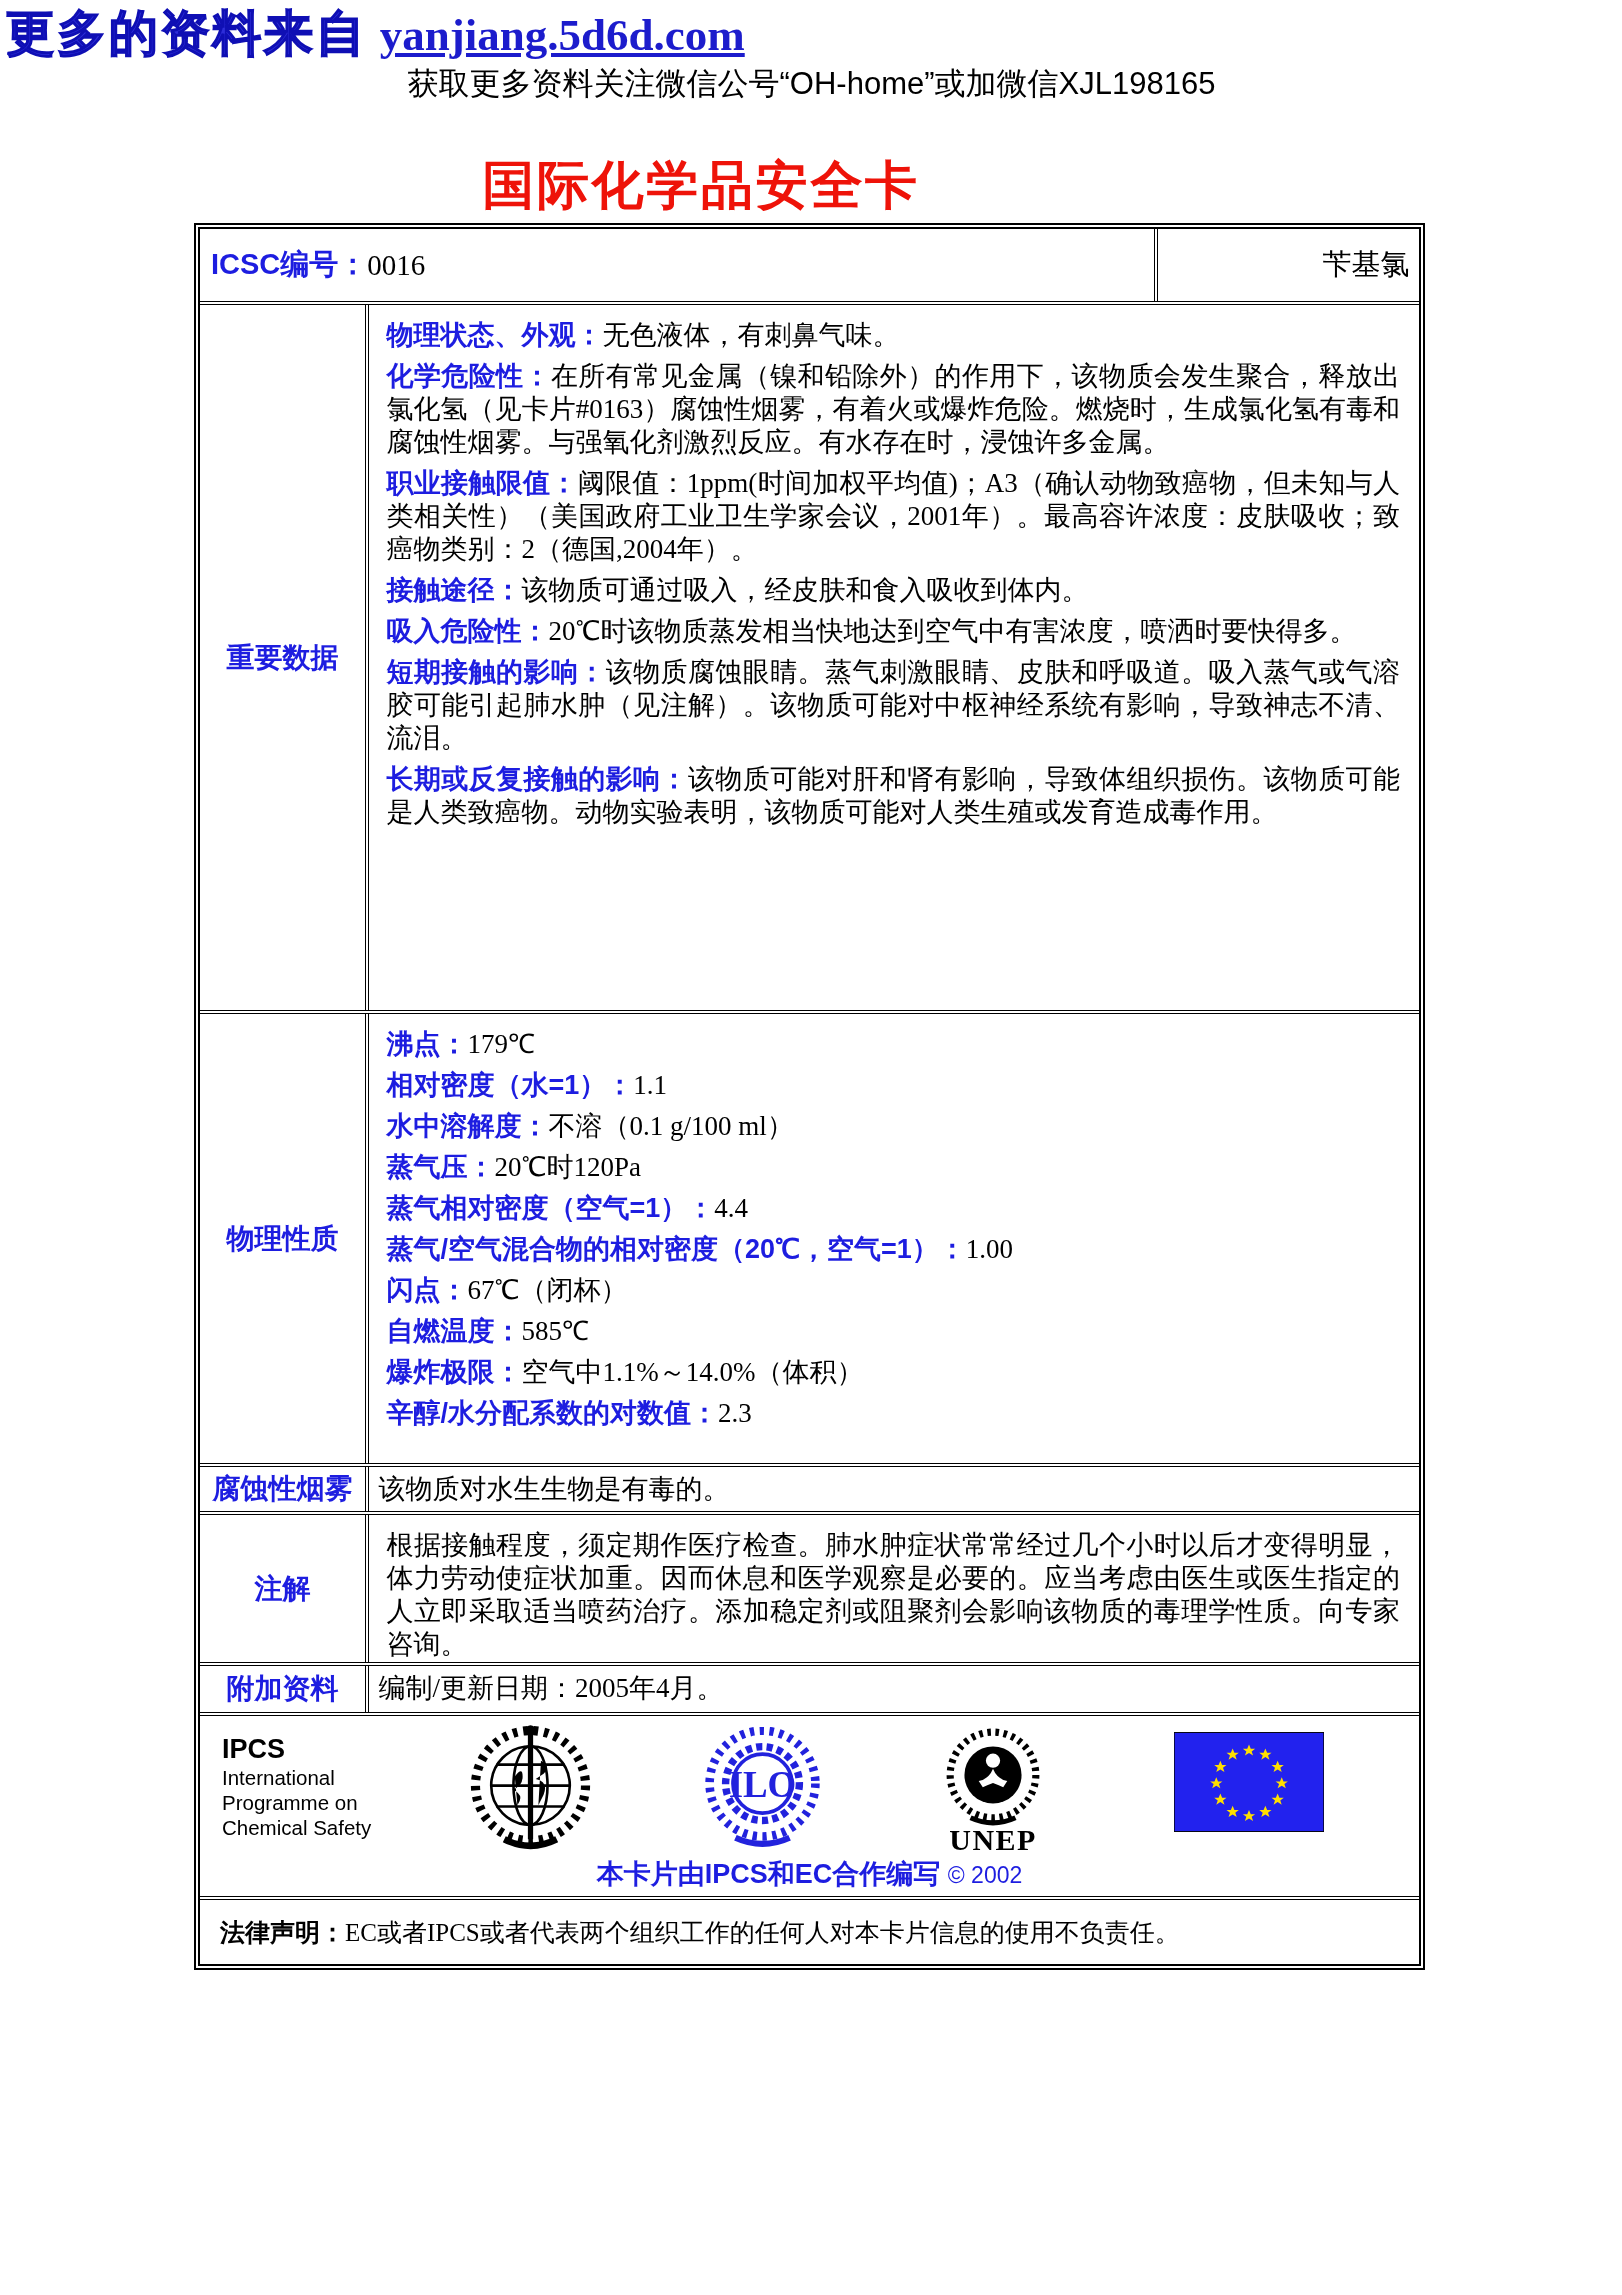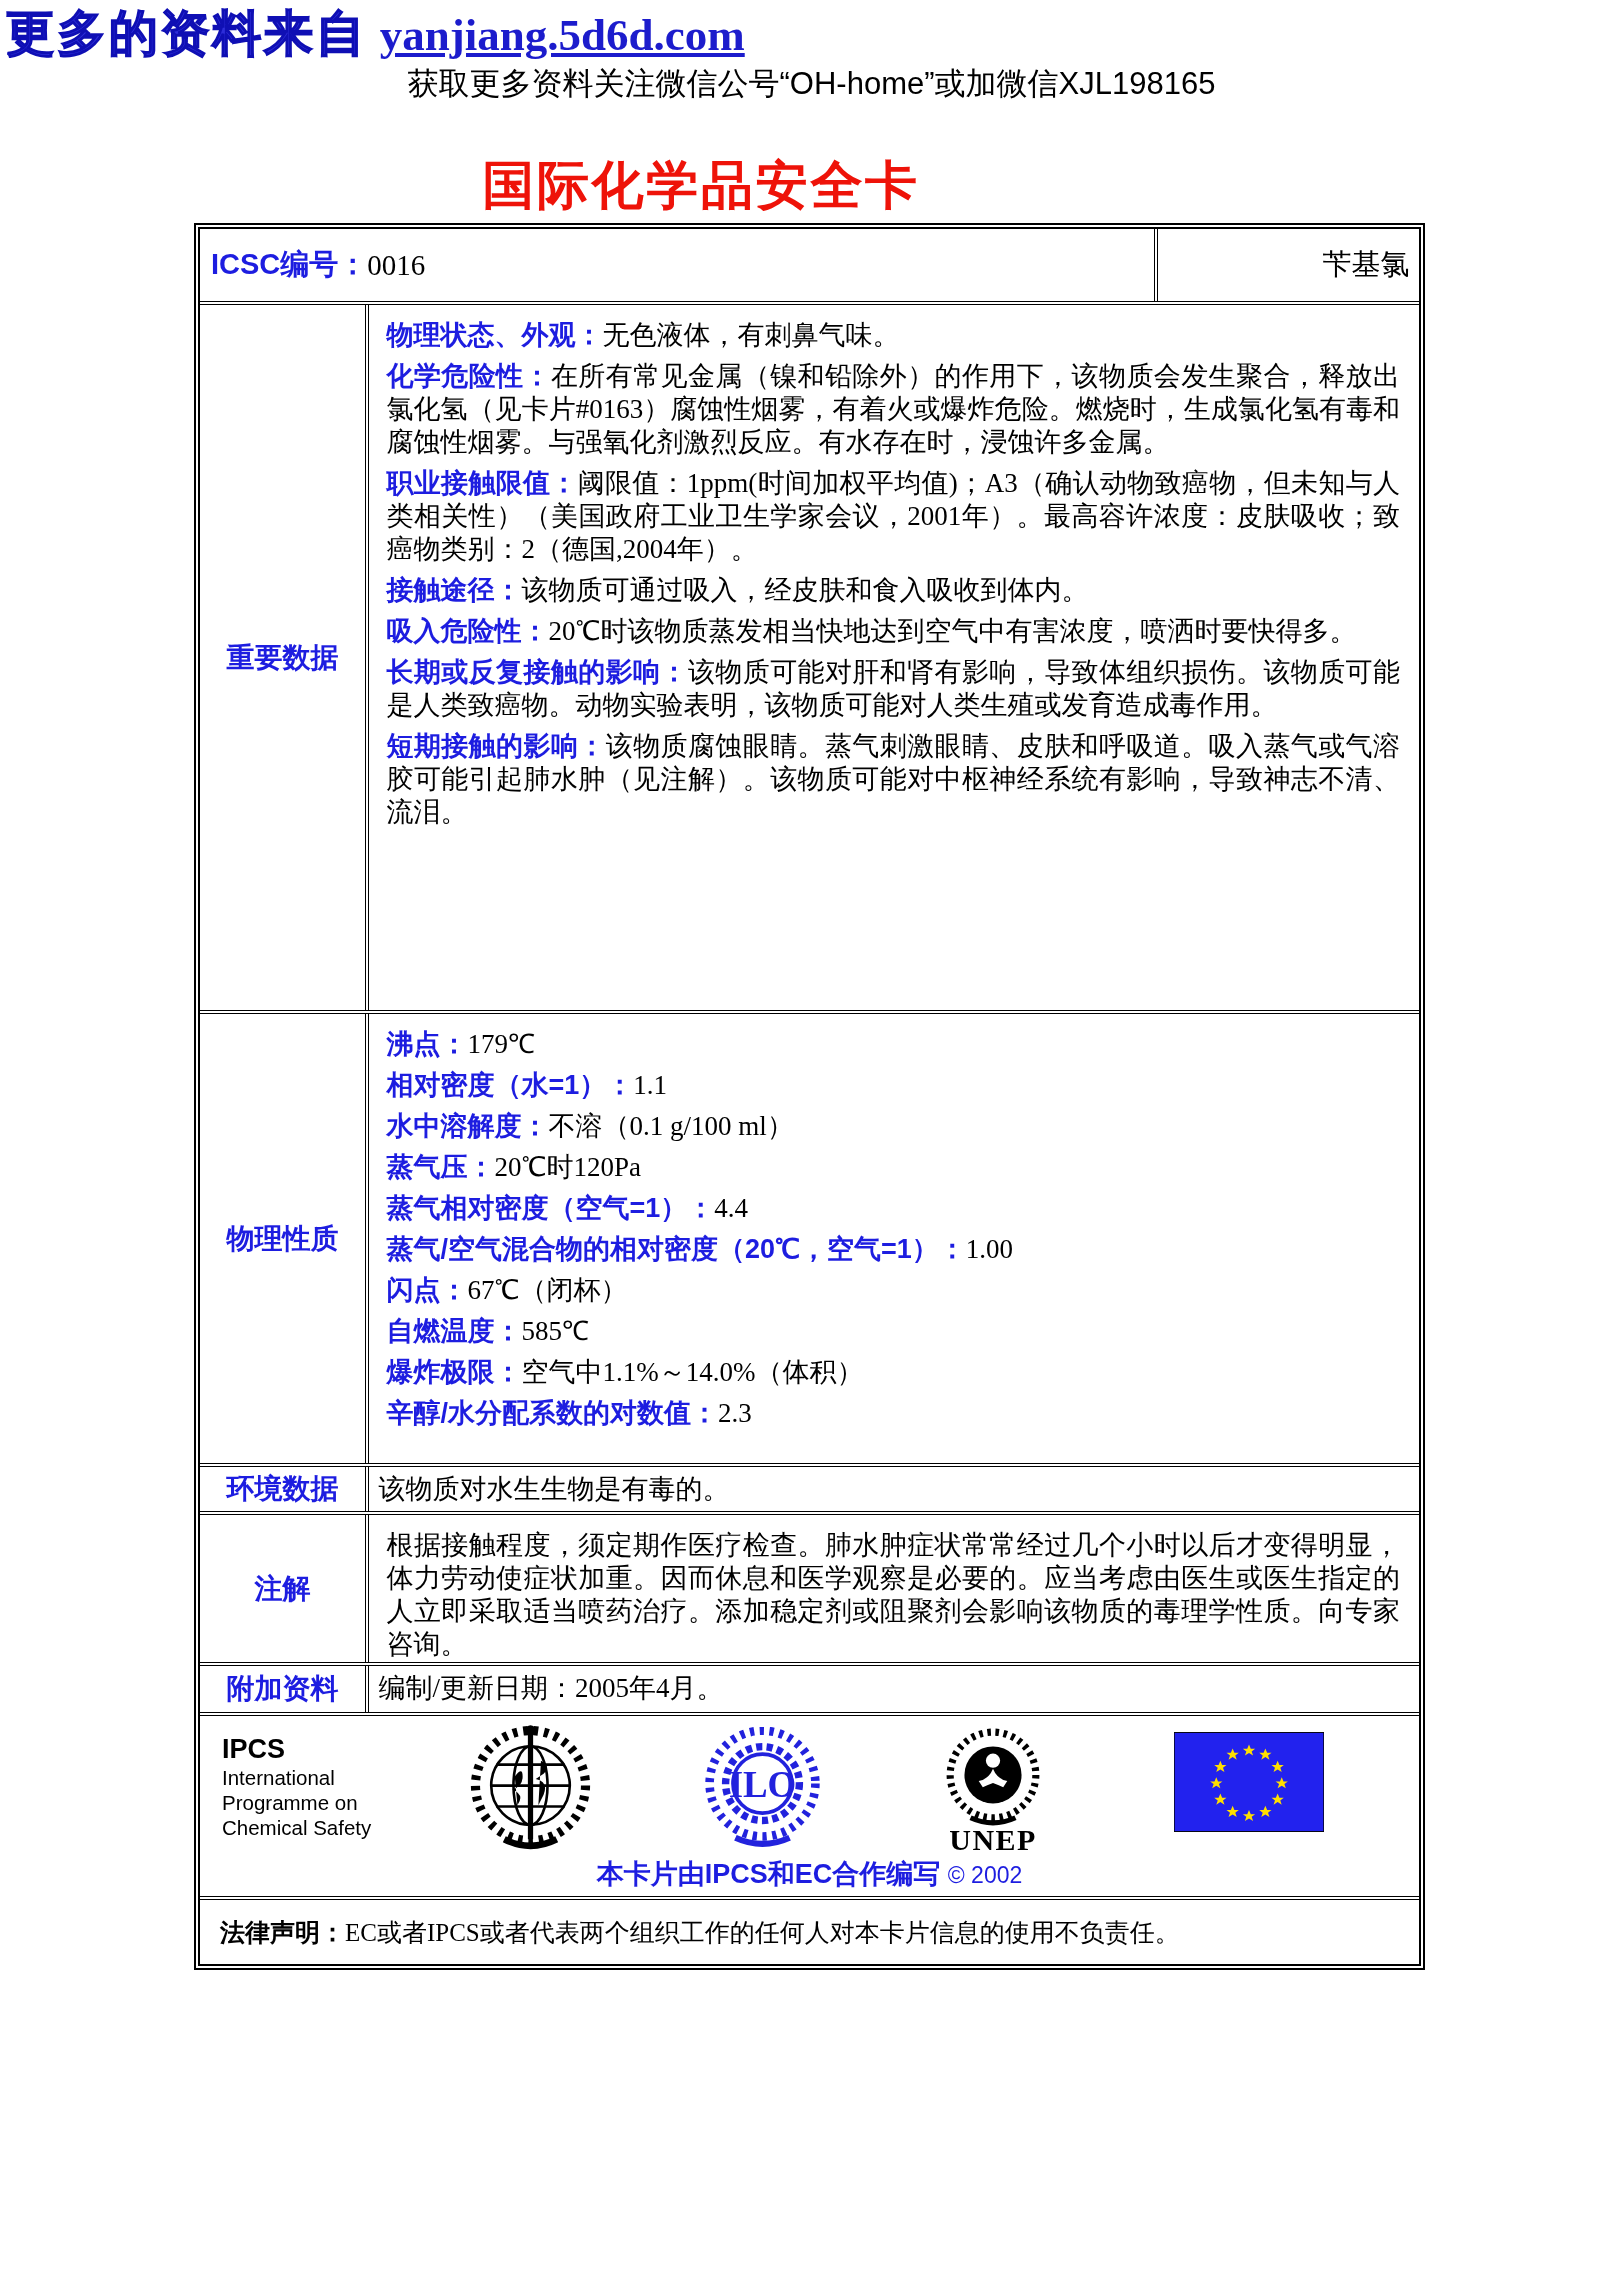--- a/index.html
+++ b/index.html
@@ -112,43 +112,43 @@
   </div>
 
   <div class="row r2">
     <div class="label-cell">重要数据</div>
     <div class="content-cell">
       <p class="para"><span class="lbl">物理状态、外观：</span><span>无色液体，有刺鼻气味。</span></p>
       <p class="para"><span class="lbl">化学危险性：</span><span>在所有常见金属（镍和铅除外）的作用下，该物质会发生聚合，释放出氯化氢（见卡片#0163）腐蚀性烟雾，有着火或爆炸危险。燃烧时，生成氯化氢有毒和腐蚀性烟雾。与强氧化剂激烈反应。有水存在时，浸蚀许多金属。</span></p>
       <p class="para"><span class="lbl">职业接触限值：</span><span>阈限值：1ppm(时间加权平均值)；A3（确认动物致癌物，但未知与人类相关性）（美国政府工业卫生学家会议，2001年）。最高容许浓度：皮肤吸收；致癌物类别：2（德国,2004年）。</span></p>
       <p class="para"><span class="lbl">接触途径：</span><span>该物质可通过吸入，经皮肤和食入吸收到体内。</span></p>
       <p class="para"><span class="lbl">吸入危险性：</span><span>20℃时该物质蒸发相当快地达到空气中有害浓度，喷洒时要快得多。</span></p>
+      <p class="para"><span class="lbl">短期接触的影响：</span><span>该物质腐蚀眼睛。蒸气刺激眼睛、皮肤和呼吸道。吸入蒸气或气溶胶可能引起肺水肿（见注解）。该物质可能对中枢神经系统有影响，导致神志不清、流泪。</span></p>
       <p class="para"><span class="lbl">长期或反复接触的影响：</span><span>该物质可能对肝和肾有影响，导致体组织损伤。该物质可能是人类致癌物。动物实验表明，该物质可能对人类生殖或发育造成毒作用。</span></p>
-      <p class="para"><span class="lbl">短期接触的影响：</span><span>该物质腐蚀眼睛。蒸气刺激眼睛、皮肤和呼吸道。吸入蒸气或气溶胶可能引起肺水肿（见注解）。该物质可能对中枢神经系统有影响，导致神志不清、流泪。</span></p>
     </div>
   </div>
 
   <div class="row r3">
     <div class="label-cell">物理性质</div>
     <div class="content-cell">
       <p class="para"><span class="lbl">沸点：</span><span>179℃</span></p>
       <p class="para"><span class="lbl">相对密度（水=1）：</span><span>1.1</span></p>
       <p class="para"><span class="lbl">水中溶解度：</span><span>不溶（0.1 g/100 ml）</span></p>
       <p class="para"><span class="lbl">蒸气压：</span><span>20℃时120Pa</span></p>
       <p class="para"><span class="lbl">蒸气相对密度（空气=1）：</span><span>4.4</span></p>
       <p class="para"><span class="lbl">蒸气/空气混合物的相对密度（20℃，空气=1）：</span><span>1.00</span></p>
       <p class="para"><span class="lbl">闪点：</span><span>67℃（闭杯）</span></p>
       <p class="para"><span class="lbl">自燃温度：</span><span>585℃</span></p>
       <p class="para"><span class="lbl">爆炸极限：</span><span>空气中1.1%～14.0%（体积）</span></p>
       <p class="para"><span class="lbl">辛醇/水分配系数的对数值：</span><span>2.3</span></p>
     </div>
   </div>
 
   <div class="row r4">
-    <div class="label-cell">环境数据</div>
+    <div class="label-cell">腐蚀性烟雾</div>
     <div class="content-cell">该物质对水生生物是有毒的。</div>
   </div>
 
   <div class="row r5">
     <div class="label-cell">注解</div>
     <div class="content-cell">
       <p class="para">根据接触程度，须定期作医疗检查。肺水肿症状常常经过几个小时以后才变得明显，体力劳动使症状加重。因而休息和医学观察是必要的。应当考虑由医生或医生指定的人立即采取适当喷药治疗。添加稳定剂或阻聚剂会影响该物质的毒理学性质。向专家咨询。</p>
     </div>
   </div>
 

